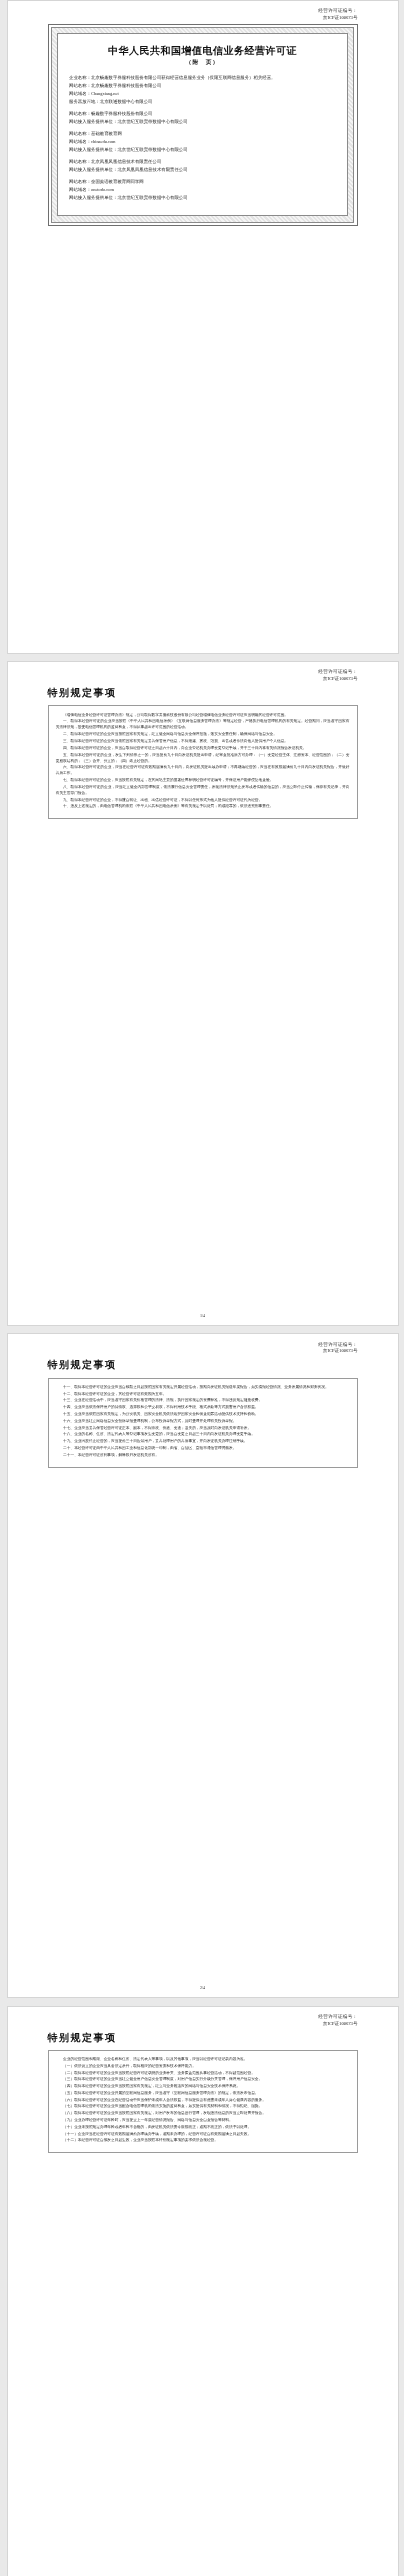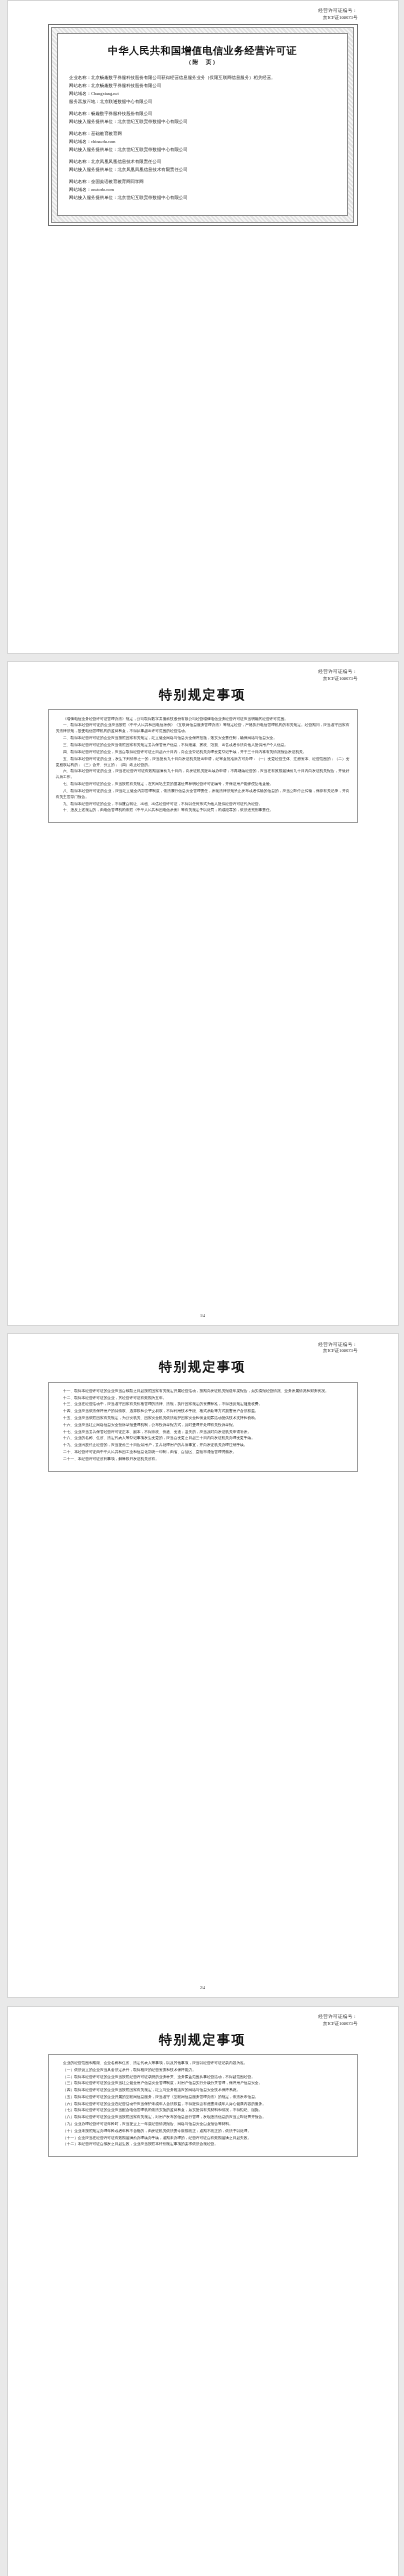--- a/index.html
+++ b/index.html
@@ -73,22 +73,22 @@
     letter-spacing: 1px;
   }
   .cert-rows { font-size: 4.4px; color: #1a1a1a; line-height: 1.85; }
   .cert-row { display: flex; }
   .cert-row .rk { white-space: nowrap; }
   .cert-row .rv { white-space: nowrap; }
   .cert-row.gap { height: 3.6px; }
 
   
   .sp-title {
-    text-align: center;
-    font-size: 13px;
+    text-align: left;
+    font-size: 10px;
     font-weight: bold;
     letter-spacing: 1.5px;
     color: #111;
     margin: 3.1px 0 5.2px 0;
   }
   .sp-frame {
     border: 0.5px solid #9a9a9a;
     padding: 6.2px 7.2px 7.2px 7.2px;
     background: #fff;
   }

